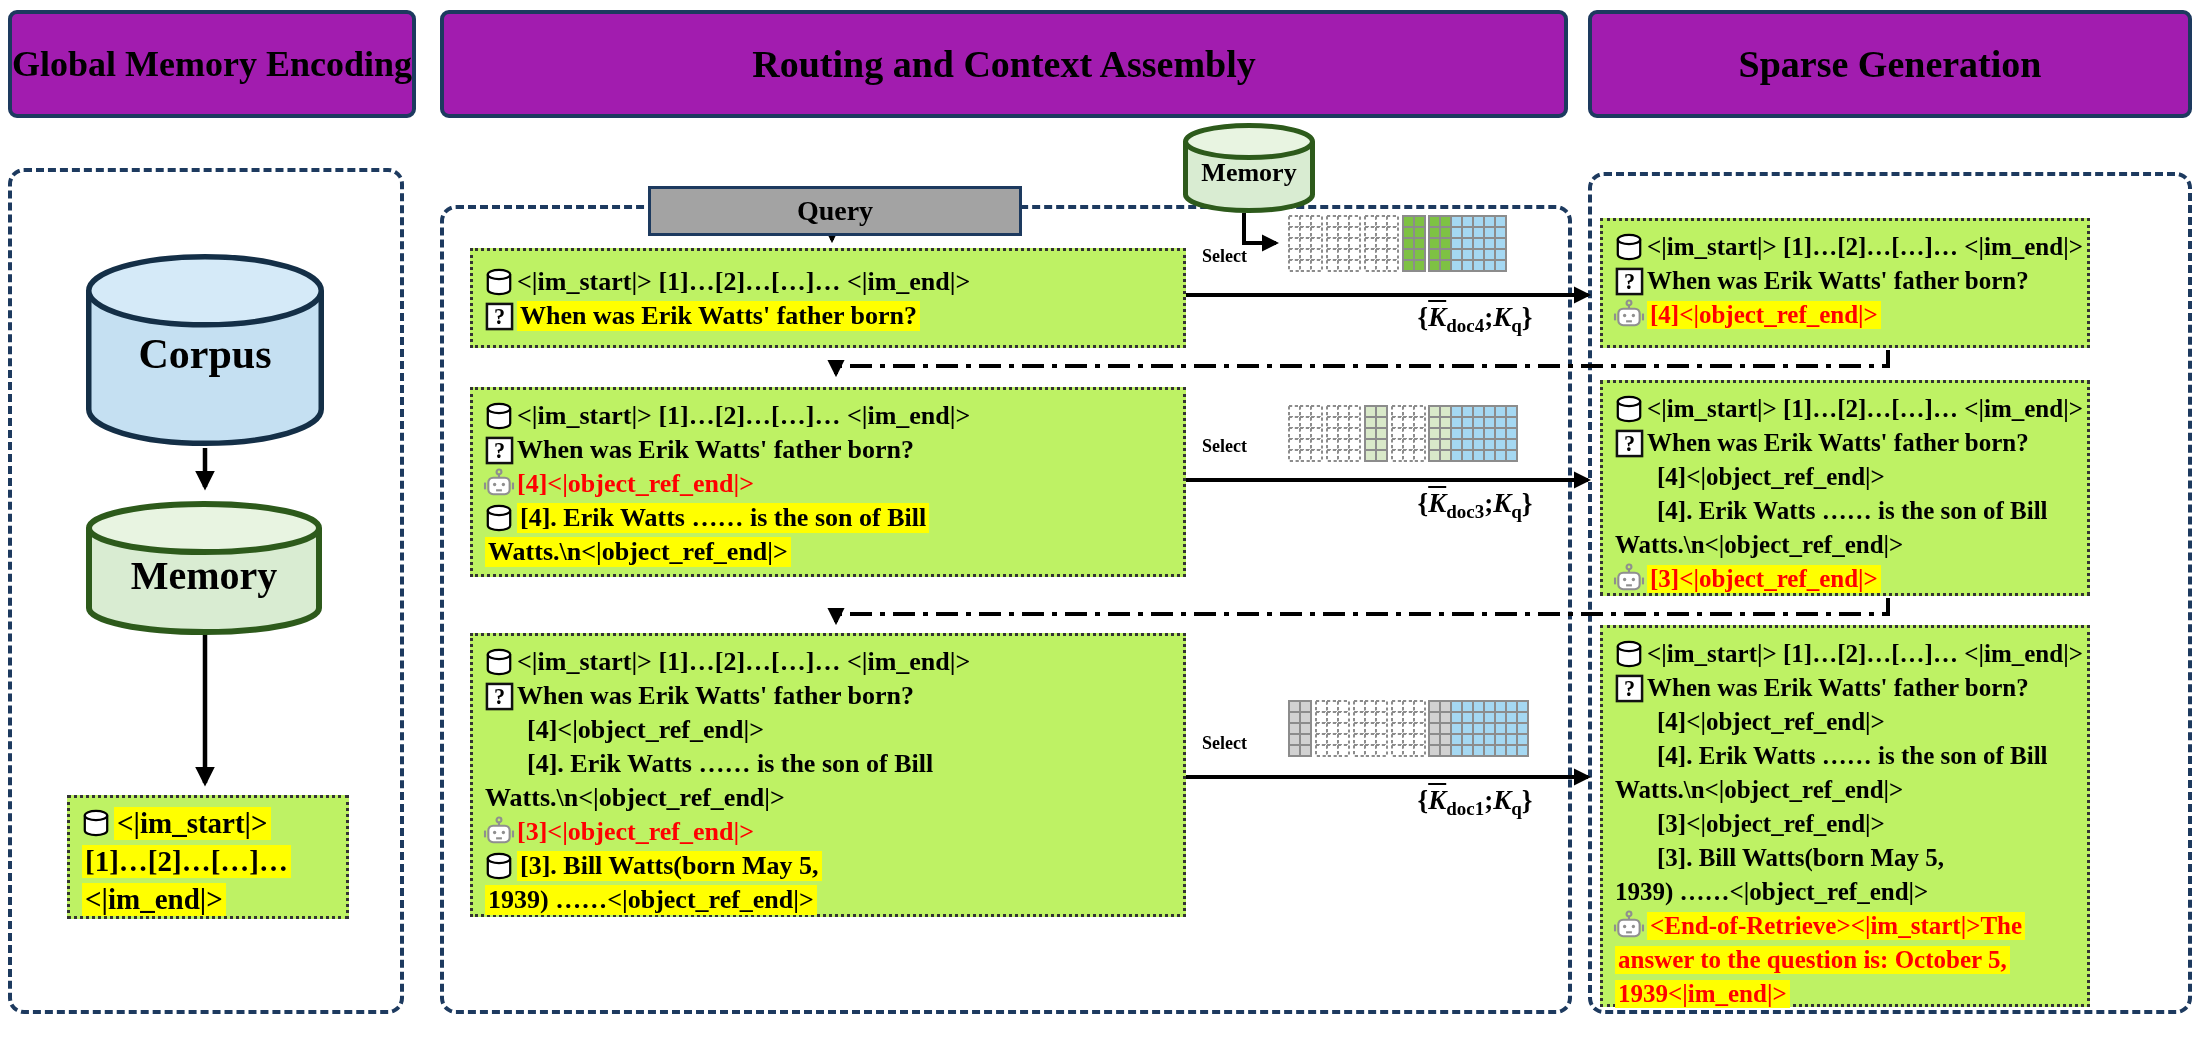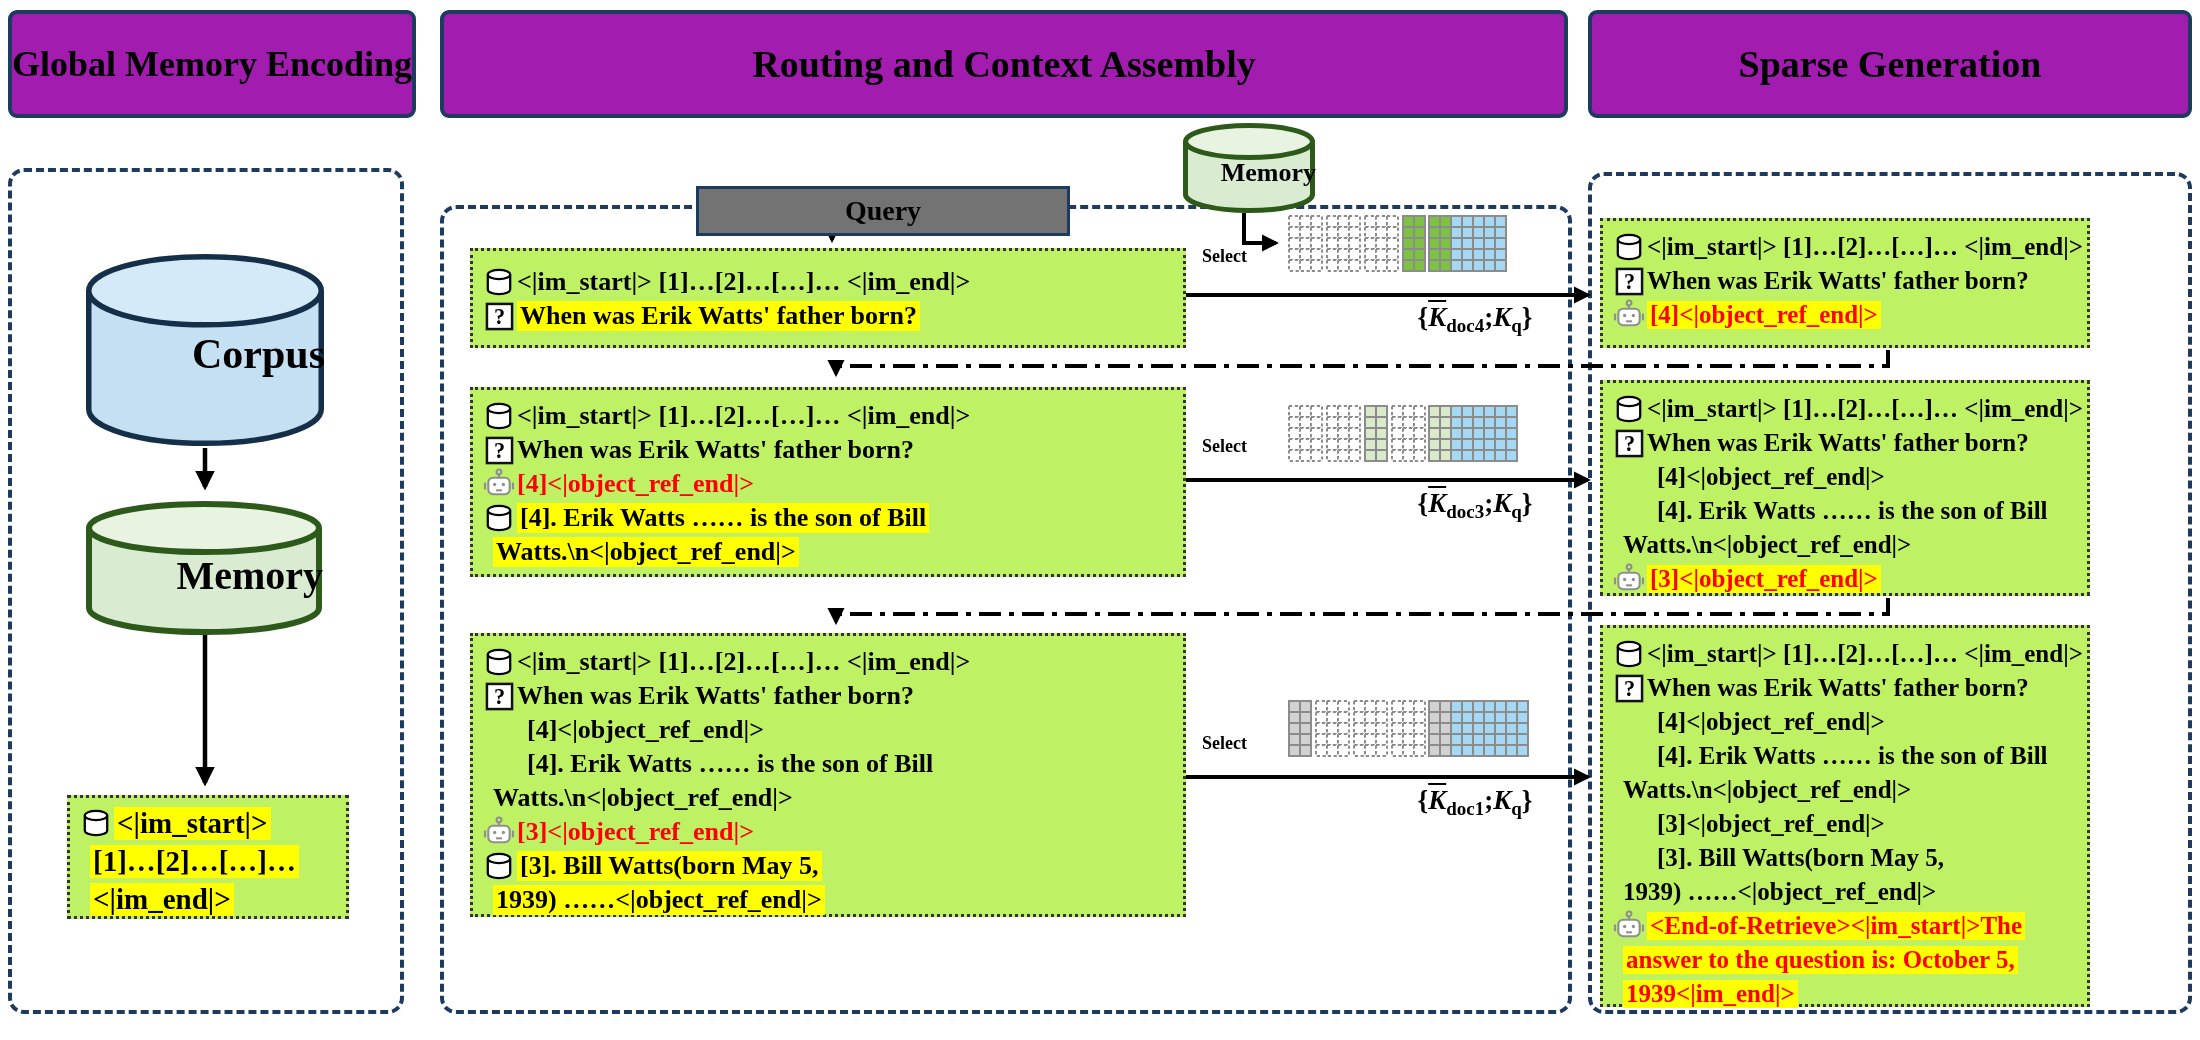--- a/index.html
+++ b/index.html
@@ -17,36 +17,36 @@
   #panel-left{left:8px;top:168px;width:388px;height:838px;}
   #panel-mid{left:440px;top:205px;width:1124px;height:801px;}
   #panel-right{left:1588px;top:172px;width:596px;height:834px;}
   
   .token-box{position:absolute;border:3px dotted #333;background:#bef264;z-index:4;
              padding:9px 8px 5px 8px;box-sizing:border-box;}
   .tline{display:flex;align-items:center;height:34px;white-space:nowrap;font-size:26px;}
   .rbox .tline{font-size:25px;}
   .icon-wrap{display:inline-flex;width:36px;flex:0 0 36px;align-items:center;justify-content:center;}
   .ind-a{margin-left:46px;}
-  .ind-b{margin-left:12px;}
+  .ind-b{margin-left:4px;}
   .seg{display:inline-block;}
   .seg.hl{background:#ffff00;padding:0 3px;}
   .seg.red{color:#ff0000;}
   .seg.redhl{color:#ff0000;background:#ffff00;padding:0 3px;}
   
   .cyl{position:absolute;z-index:4;}
-  .cyl-label{position:absolute;z-index:5;text-align:right;}
+  .cyl-label{position:absolute;z-index:5;text-align:center;}
   #corpus-label{left:85px;top:330px;width:240px;font-size:42px;}
   #memory-label-left{left:85px;top:552px;width:238px;font-size:40px;}
   #memory-label-mid{left:1182px;top:158px;width:134px;font-size:26px;z-index:6;}
   #left-token-box{left:67px;top:795px;width:282px;height:124px;padding-top:6px;}
   #left-token-box .tline{font-size:29px;height:38px;}
   
   #query-box{position:absolute;left:648px;top:186px;width:368px;height:44px;border:3px solid #1d3a5f;
-             background:#737373;z-index:5;display:flex;align-items:center;justify-content:center;font-size:28px;margin-left:48px;}
+             background:#a3a3a3;z-index:5;display:flex;align-items:center;justify-content:center;font-size:28px;}
   .select-label{position:absolute;z-index:5;font-size:18px;}
   .k-label{position:absolute;width:240px;text-align:center;z-index:5;font-size:27px;}
   .k-label .kvar{font-style:italic;}
   .k-label .kbar{font-style:italic;text-decoration:overline;}
   .k-label sub{font-size:19px;font-style:normal;}
   .gridsvg{position:absolute;z-index:5;}
   
   #connectors{position:absolute;left:0;top:0;z-index:2;}
 </style>
 </head>

